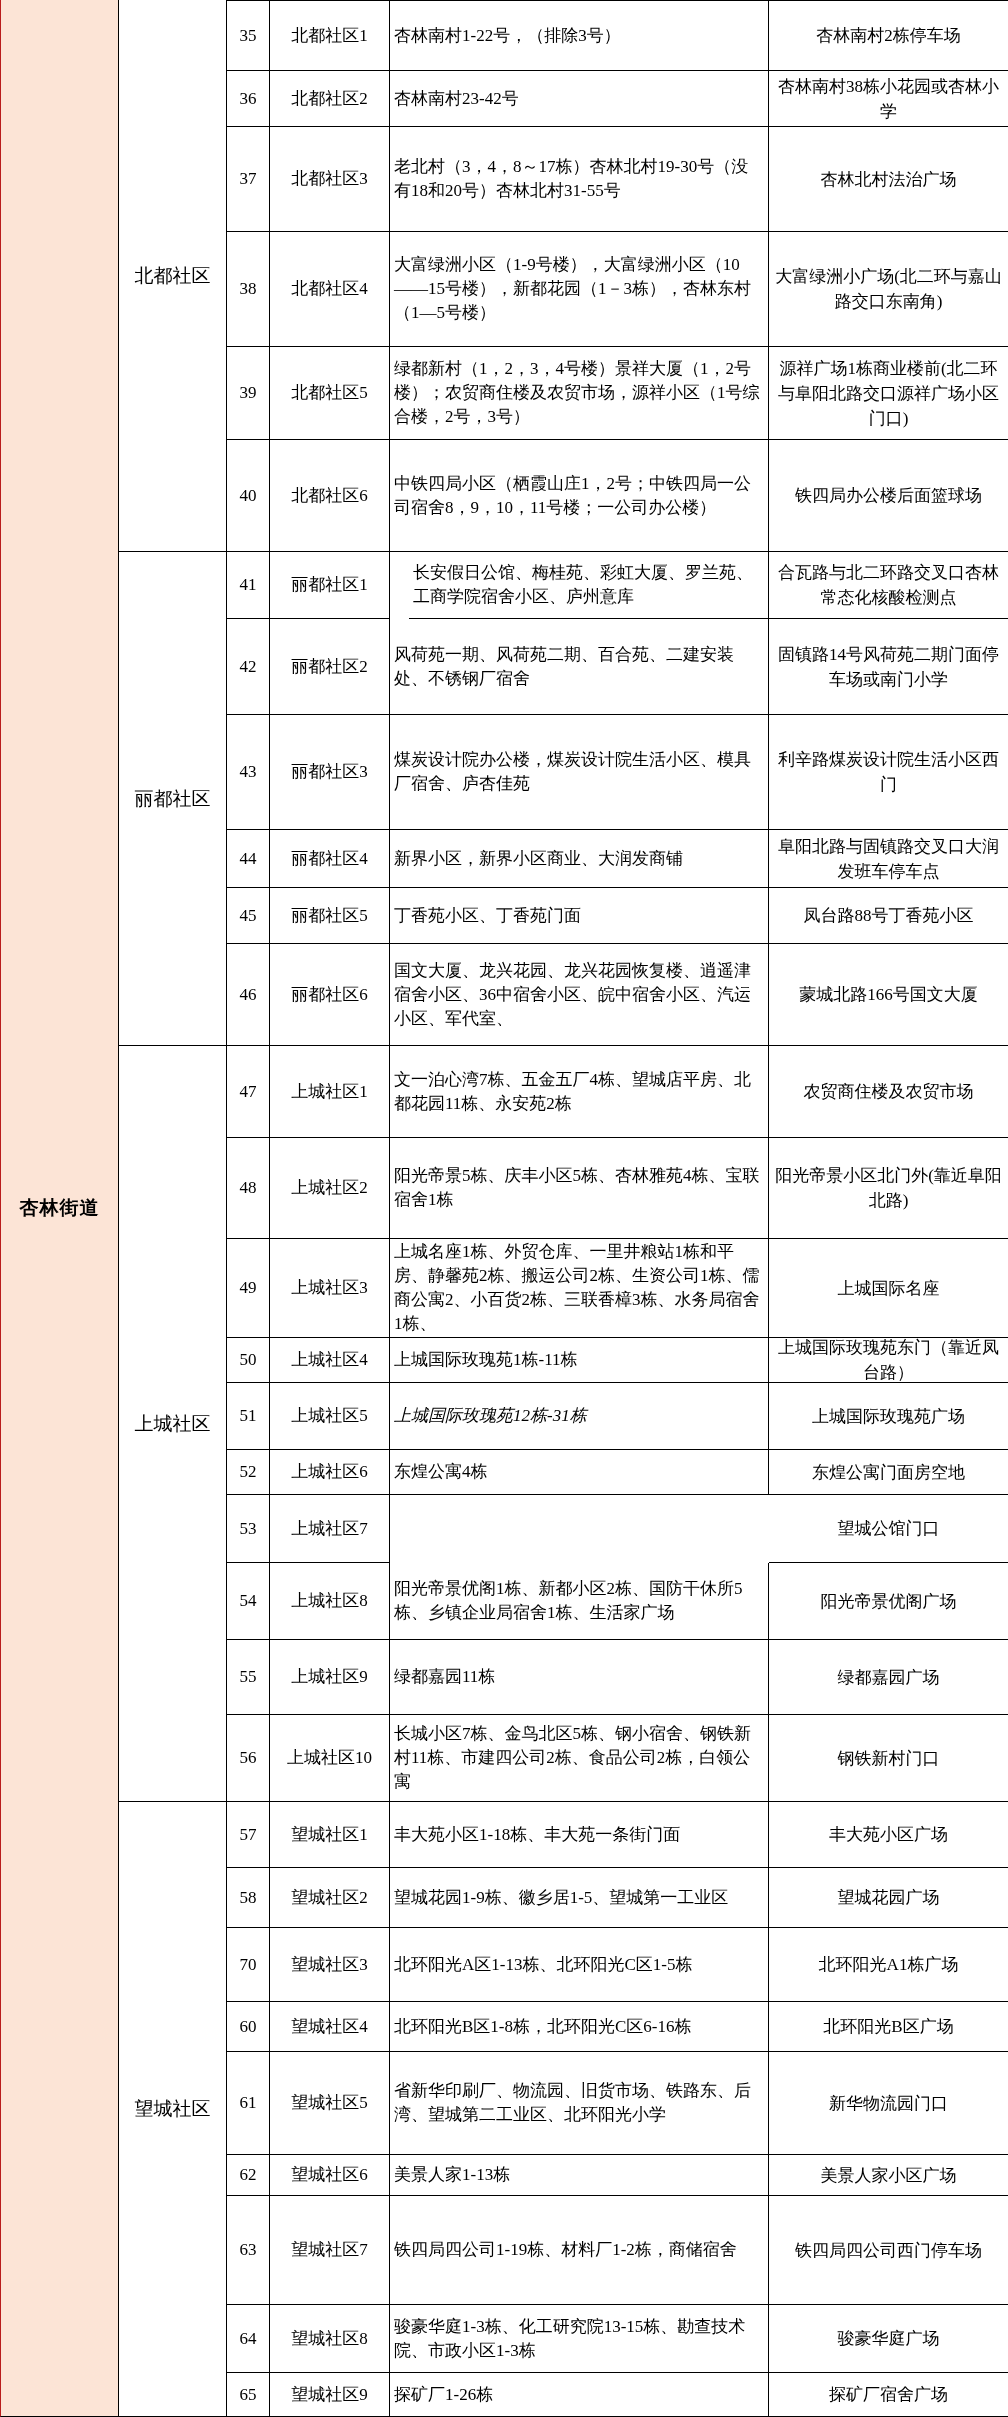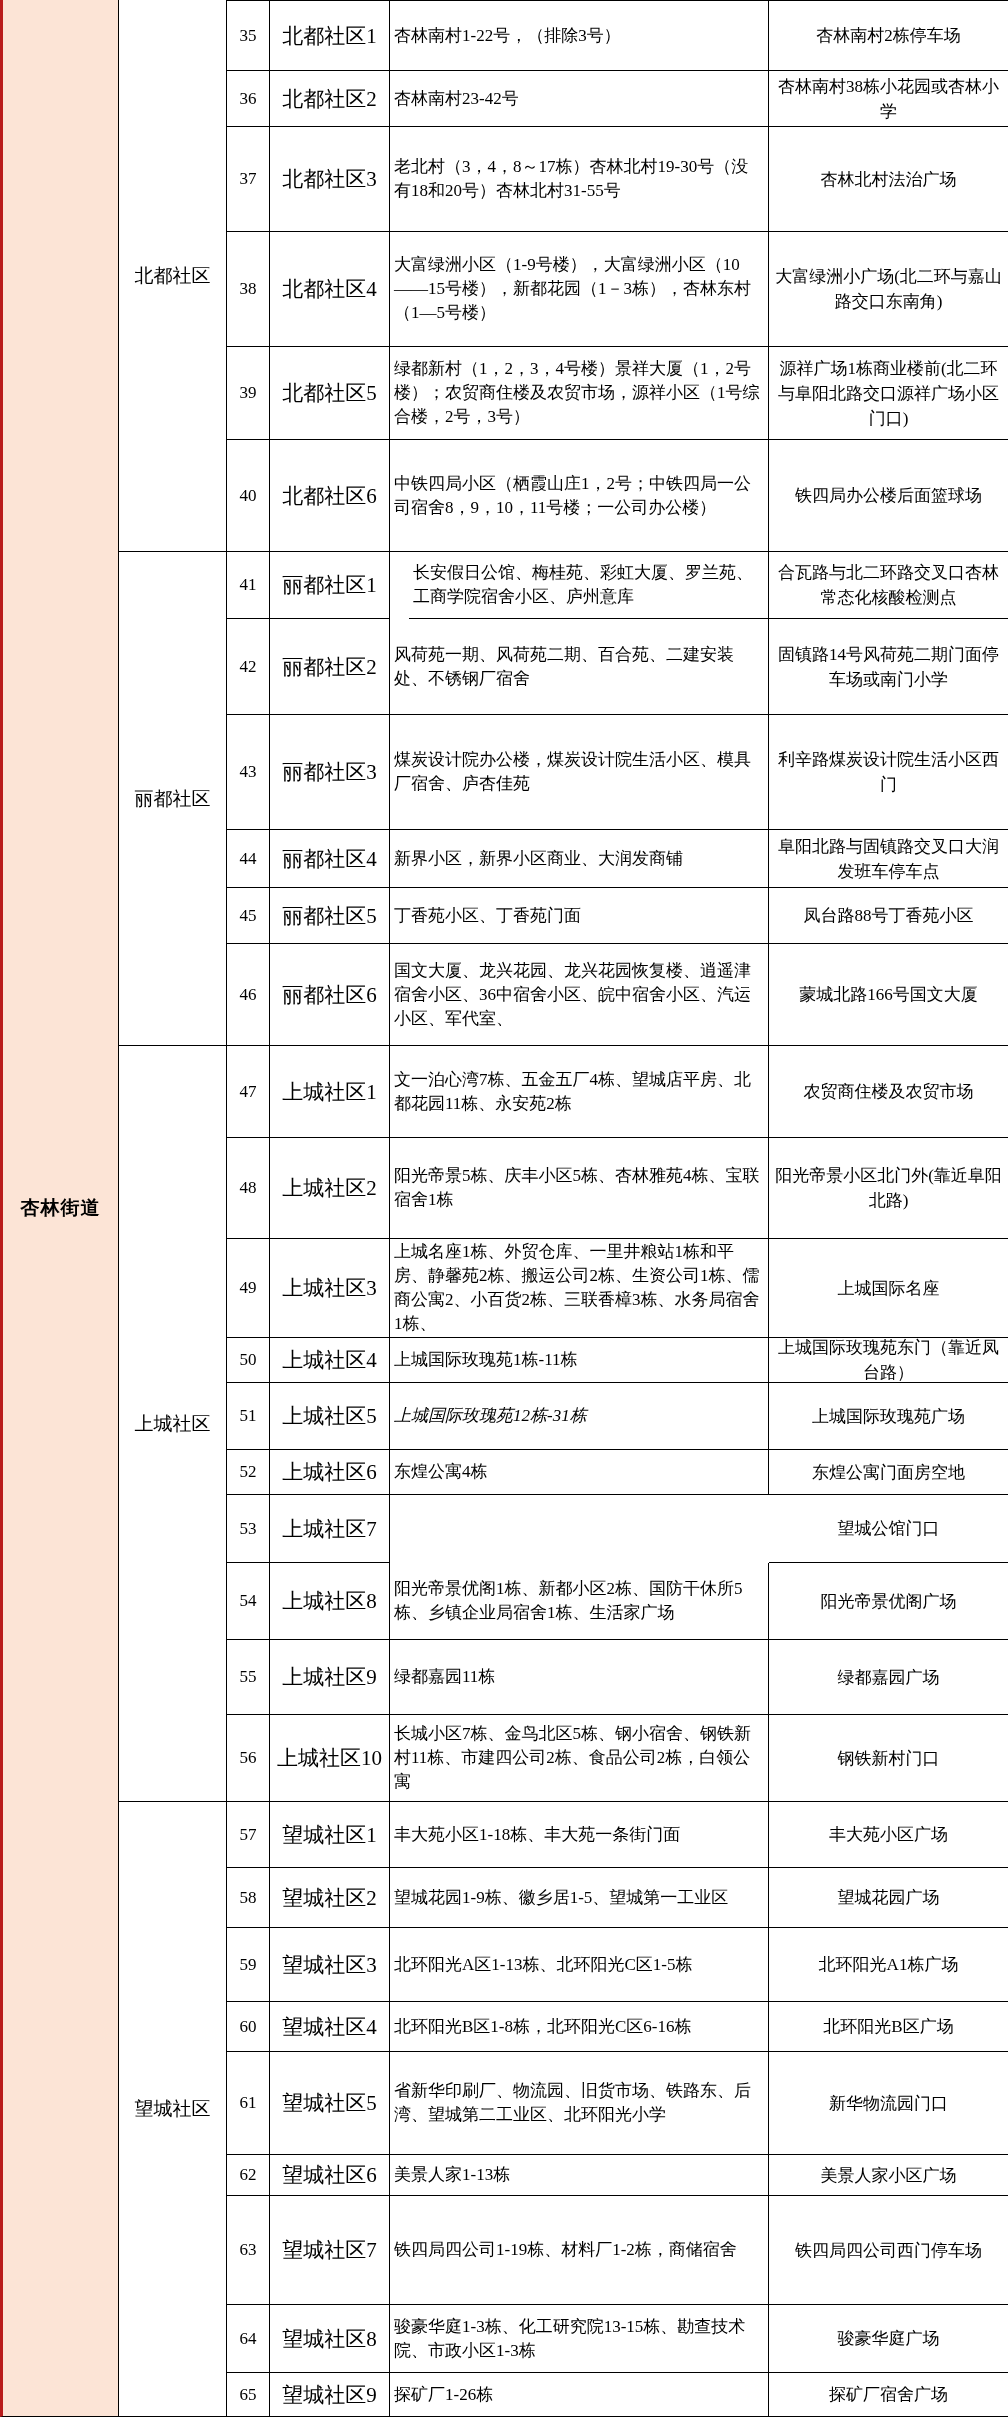--- a/index.html
+++ b/index.html
@@ -33,38 +33,38 @@
     align-items: center;
     justify-content: center;
     overflow: hidden;
     text-align: center;
     font-size: 17px;
     line-height: 24px;
   }
   .cell.top-border { border-top: 1px solid #000000; }
   .cell.street {
     grid-column: 1;
-    border-left: 3px solid #b91c1c;
+    border-left: 1px solid #b91c1c;
     background: var(--street-bg, #fce4d6);
     font-weight: bold;
     font-size: 19px;
     letter-spacing: 1px;
   }
   .cell.group {
     grid-column: 2;
     font-size: 19px;
     background: #ffffff;
   }
   .cell.no {
     grid-column: 3;
     font-size: 17px;
   }
   .cell.sub {
     grid-column: 4;
-    font-size: 21px;
+    font-size: 17px;
   }
   .cell.scope {
     grid-column: 5;
     justify-content: flex-start;
     text-align: left;
     padding: 2px 4px;
     line-height: 24px;
   }
   .cell.site {
     grid-column: 6;
@@ -372,21 +372,21 @@
       <div class="cell sub" style="grid-row: 24 / span 1;">
         <span>望城社区2</span>
       </div>
       <div class="cell scope" style="grid-row: 24 / span 1;">
         <span>望城花园1-9栋、徽乡居1-5、望城第一工业区</span>
       </div>
       <div class="cell site" style="grid-row: 24 / span 1;">
         <span>望城花园广场</span>
       </div>
       <div class="cell no" style="grid-row: 25 / span 1;">
-        <span>59</span>
+        <span>70</span>
       </div>
       <div class="cell sub" style="grid-row: 25 / span 1;">
         <span>望城社区3</span>
       </div>
       <div class="cell scope" style="grid-row: 25 / span 1;">
         <span>北环阳光A区1-13栋、北环阳光C区1-5栋</span>
       </div>
       <div class="cell site" style="grid-row: 25 / span 1;">
         <span>北环阳光A1栋广场</span>
       </div>

